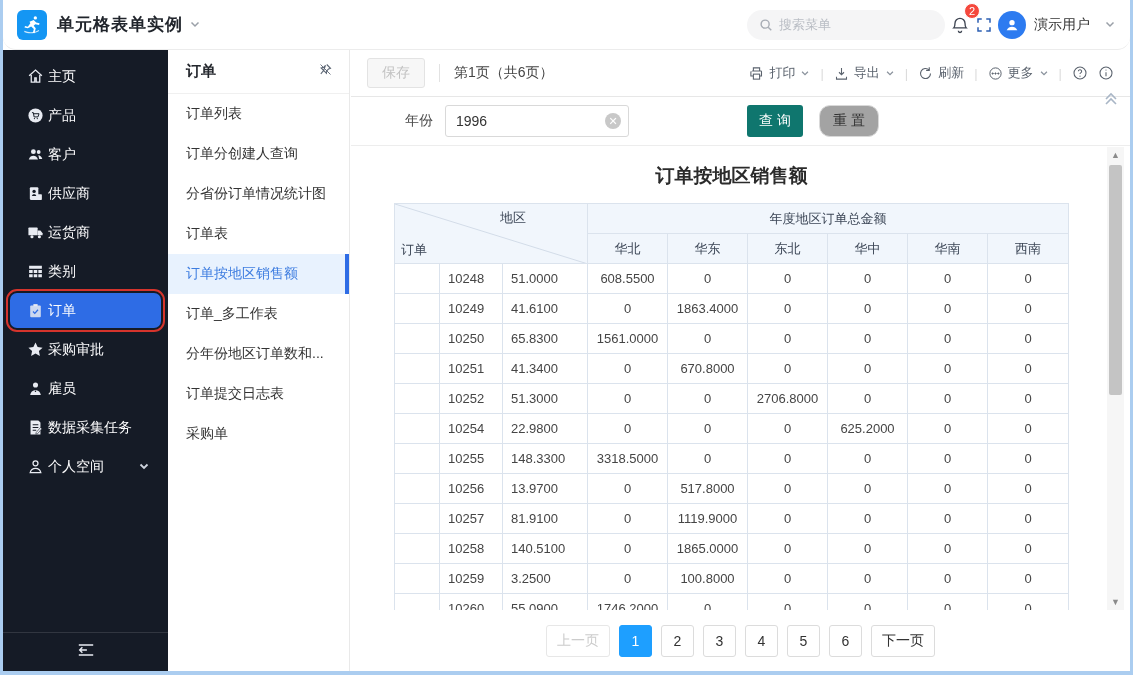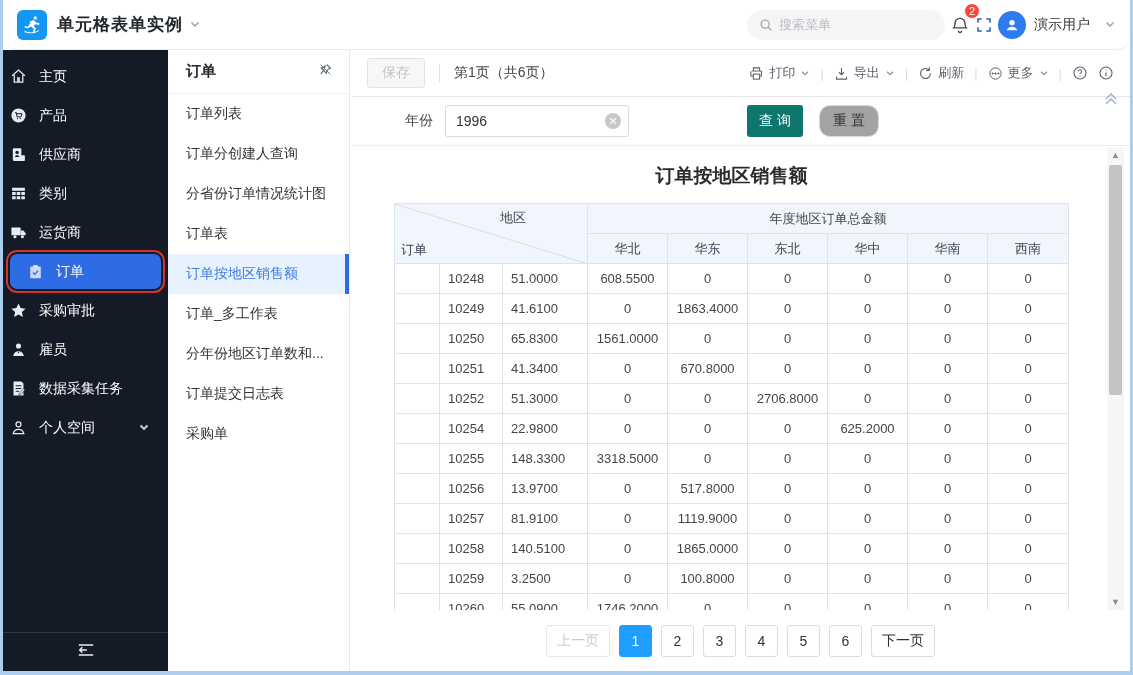--- a/index.html
+++ b/index.html
@@ -16,21 +16,21 @@
   .search-pill input { border:none; outline:none; background:transparent; font-size:13px; color:#333; width:140px; font-family:inherit; }
   .search-pill input::placeholder { color:#b9bdc4; }
   .hicon { position:relative; color:#3c4350; display:flex; align-items:center; }
   .badge { position:absolute; top:-7px; right:-10px; min-width:16px; height:16px; background:#f5483d; color:#fff; border-radius:8px; font-size:11px; display:flex; align-items:center; justify-content:center; padding:0 4px; border:1px solid #fff; }
   .avatar { width:28px; height:28px; border-radius:50%; background:#2d7bf0; color:#fff; display:flex; align-items:center; justify-content:center; }
   .user-wrap { display:flex; align-items:center; gap:8px; cursor:pointer; }
   .user-name { font-size:14px; color:#333; }
 
   
   .sidebar { position:absolute; top:50px; left:0; width:165px; bottom:0; background:#151b26; color:#fff; }
-  .side-item { height:39px; display:flex; align-items:center; gap:12px; padding:0 0 0 7px; font-size:14px; color:#fdfdfe; cursor:pointer; position:relative; }
+  .side-item { height:39px; display:flex; align-items:center; gap:4px; padding:0 0 0 24px; font-size:14px; color:#fdfdfe; cursor:pointer; position:relative; }
   .side-item .sicon { width:17px; height:17px; display:flex; align-items:center; justify-content:center; color:#e8ebf2; flex:0 0 auto; }
   .side-item.selected { background:#2e6ce5; border-radius:7px; margin:2px 7px; height:35px; padding-left:17px; outline:2px solid #d5342c; outline-offset:2px; }
   .side-item .exp-chev { margin-left:auto; margin-right:18px; color:#cfd4de; }
   .sidebar-footer { position:absolute; bottom:0; left:0; right:0; height:39px; border-top:1px solid rgba(255,255,255,.12); display:flex; align-items:center; justify-content:center; color:#e8ebf2; cursor:pointer; }
 
   
   .submenu { position:absolute; top:50px; left:165px; width:182px; bottom:0; background:#fff; border-right:1px solid #e9e9e9; }
   .submenu-header { height:44px; display:flex; align-items:center; justify-content:space-between; padding:0 16px 0 18px; border-bottom:1px solid #f0f0f0; }
   .submenu-title { font-size:15px; font-weight:bold; color:#23262c; }
   .pin { color:#5a6472; cursor:pointer; }
@@ -159,46 +159,57 @@
               <path d="M7 8h2l1 6h5.5l1.5-4.5H9.4" stroke="#151b26" stroke-width="1.4" fill="none"></path>
               <circle cx="10.5" cy="16.3" r=".9" fill="#151b26"></circle>
               <circle cx="14.5" cy="16.3" r=".9" fill="#151b26"></circle>
             </svg>
           </span>
           <span>产品</span>
         </div>
         <div class="side-item">
           <span class="sicon">
             <svg width="17" height="17" viewBox="0 0 24 24" fill="currentColor">
+              <circle cx="9" cy="8" r="3.4"></circle>
+              <path d="M2.5 19c1-4 4-5.3 6.5-5.3S14.5 15 15.5 19z"></path>
+              <circle cx="16.5" cy="8.5" r="2.7"></circle>
+              <path d="M16 13.2c2.3.2 4.6 1.4 5.5 5.1h-4.3"></path>
+            </svg>
+          </span>
+          <span>客户</span>
+        </div>
+        <div class="side-item">
+          <span class="sicon">
+            <svg width="17" height="17" viewBox="0 0 24 24" fill="currentColor">
               <rect x="4" y="3" width="12" height="18" rx="1.5"></rect>
               <circle cx="10" cy="9" r="2.4" fill="#151b26"></circle>
               <path d="M6.8 15.5c.6-1.8 2-2.4 3.2-2.4s2.6.6 3.2 2.4z" fill="#151b26"></path>
               <rect x="14" y="13" width="7" height="8" rx="1"></rect>
             </svg>
           </span>
           <span>供应商</span>
         </div>
         <div class="side-item">
           <span class="sicon">
             <svg width="17" height="17" viewBox="0 0 24 24" fill="currentColor">
-              <path d="M3 4h18v4H3zM3 10h5v4H3zm6.5 0h5v4h-5zm6.5 0h5v4h-5zM3 16h5v4H3zm6.5 0h5v4h-5zm6.5 0h5v4h-5z"></path>
-            </svg>
-          </span>
-          <span>类别</span>
-        </div>
-        <div class="side-item">
-          <span class="sicon">
-            <svg width="17" height="17" viewBox="0 0 24 24" fill="currentColor">
               <rect x="2" y="5" width="13" height="11" rx="1"></rect>
               <path d="M15 9h4l3 4v3h-7z"></path>
               <circle cx="7" cy="18" r="2.2"></circle>
               <circle cx="17.5" cy="18" r="2.2"></circle>
             </svg>
           </span>
           <span>运货商</span>
+        </div>
+        <div class="side-item">
+          <span class="sicon">
+            <svg width="17" height="17" viewBox="0 0 24 24" fill="currentColor">
+              <path d="M3 4h18v4H3zM3 10h5v4H3zm6.5 0h5v4h-5zm6.5 0h5v4h-5zM3 16h5v4H3zm6.5 0h5v4h-5zm6.5 0h5v4h-5z"></path>
+            </svg>
+          </span>
+          <span>类别</span>
         </div>
         <div class="side-item selected">
           <span class="sicon">
             <svg width="17" height="17" viewBox="0 0 24 24" fill="currentColor">
               <path d="M9 3h6v3H9z"></path>
               <path d="M6 5h12a1.5 1.5 0 0 1 1.5 1.5V20A1.5 1.5 0 0 1 18 21.5H6A1.5 1.5 0 0 1 4.5 20V6.5A1.5 1.5 0 0 1 6 5z" fill-opacity=".85"></path>
               <path d="m8.5 13.5 2.5 2.5 4.5-5" stroke="#2e6ce5" stroke-width="1.8" fill="none"></path>
             </svg>
           </span>
           <span>订单</span>

